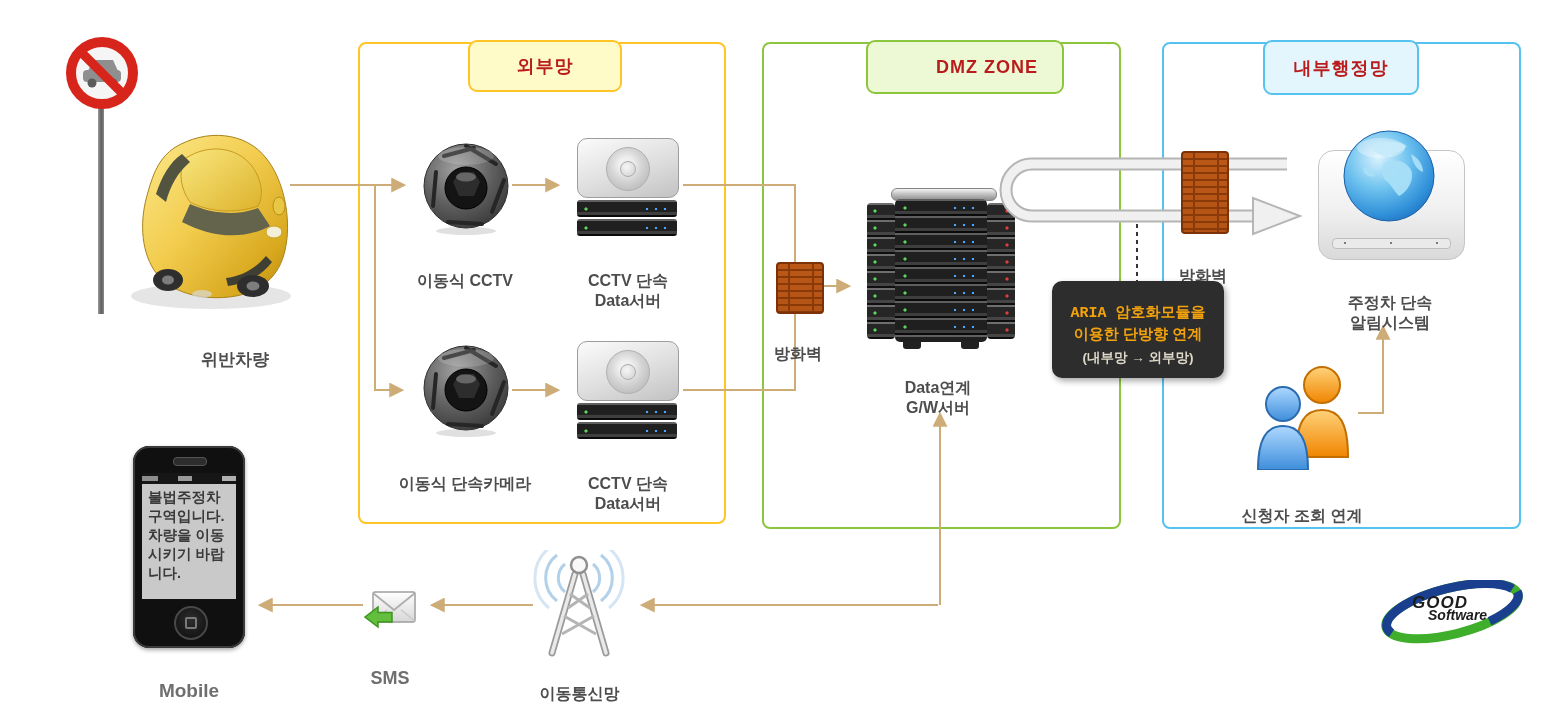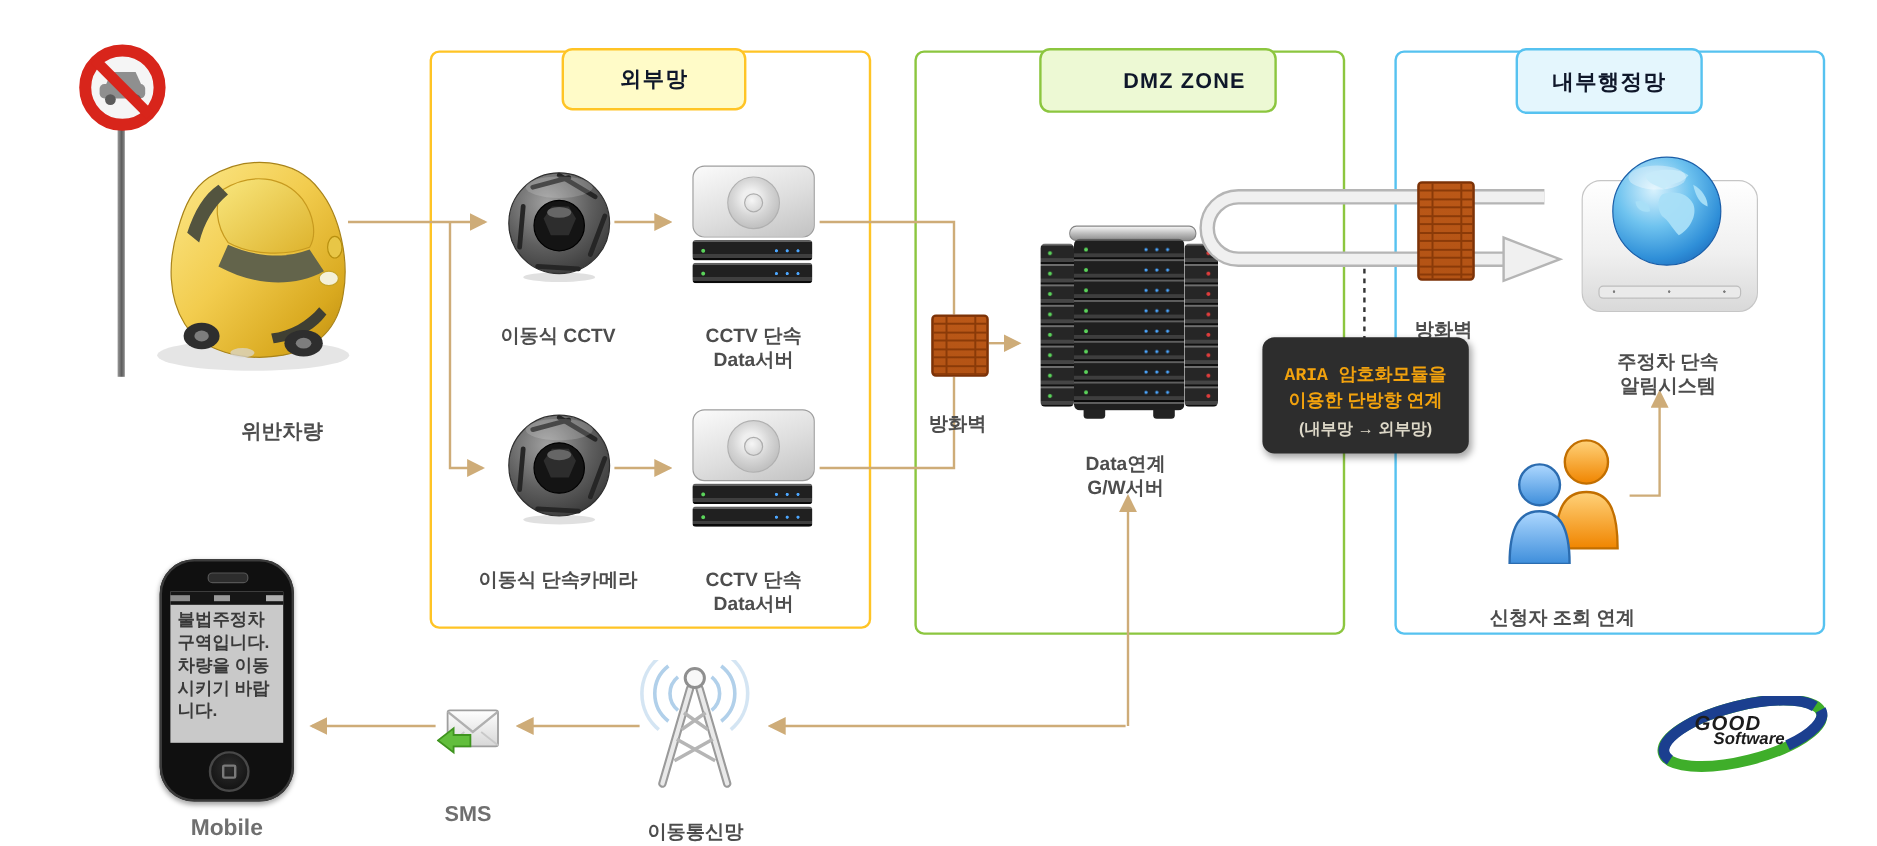--- a/index.html
+++ b/index.html
@@ -1,21 +1,21 @@
 <!DOCTYPE html>
 <html><head>
 <meta charset="utf-8">
 <style>
   html,body{margin:0;padding:0;background:#fff;}
   #canvas{position:relative;width:1564px;height:705px;background:#fff;overflow:hidden;
           font-family:"Liberation Sans","DejaVu Sans",sans-serif;}
   .abs{position:absolute;}
   .zone{position:absolute;border:2px solid;border-radius:8px;background:transparent;z-index:1;}
   .badge{position:absolute;border:2px solid;border-radius:9px;z-index:3;display:flex;align-items:center;justify-content:center;
-         font-size:18px;font-weight:bold;color:#0f172a;letter-spacing:1px;}
+         font-size:18px;font-weight:bold;color:#b91c1c;letter-spacing:1px;}
   .lbl{position:absolute;text-align:center;font-weight:bold;font-size:16px;color:#4d4d4d;line-height:20px;z-index:3;margin-top:28px;}
   .lbl-gray{color:#6f6f6f;}
   svg{display:block;}
   .icon{position:absolute;z-index:3;}
 
   
   .rack-col{position:absolute;border-radius:4px;background-repeat:repeat-y;}
   .rack-side-l{background-image:
      radial-gradient(circle 2px at 8px 8px,#5ad45a 60%,transparent 100%),
      linear-gradient(180deg,#6e6e6e 0 2px,#262626 2px 12px,#454545 12px 15px,#0e0e0e 15px 17px);
@@ -319,21 +319,21 @@
   <div class="lbl" style="left:1228px;top:478px;width:148px;">
     <span>신청자 조회 연계</span>
   </div>
 
   <div class="aria">
     <div class="l1">ARIA 암호화모듈을</div>
     <div class="l2">이용한 단방향 연계</div>
     <div class="l3">(내부망 → 외부망)</div>
   </div>
 
-  <div class="phone" style="left:133px;top:466px;z-index:3;border-radius:29px;">
+  <div class="phone" style="left:133px;top:446px;z-index:3;">
     <div class="phone-speaker"></div>
     <div class="phone-screen">
       <div class="phone-status"></div>
       <div class="phone-text">
         <div>불법주정차</div>
         <div>구역입니다.</div>
         <div>차량을 이동</div>
         <div>시키기 바랍</div>
         <div>니다.</div>
       </div>

